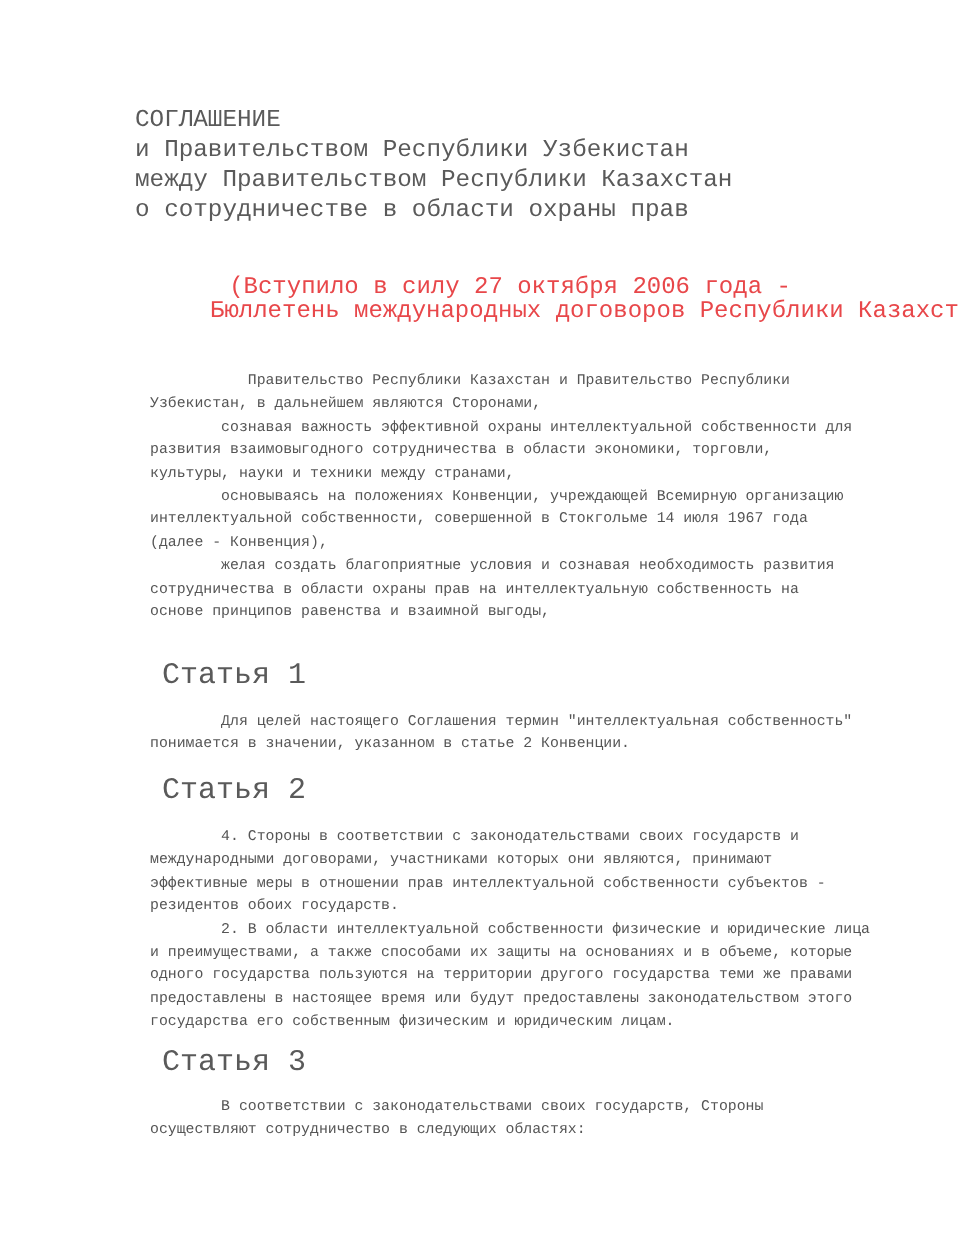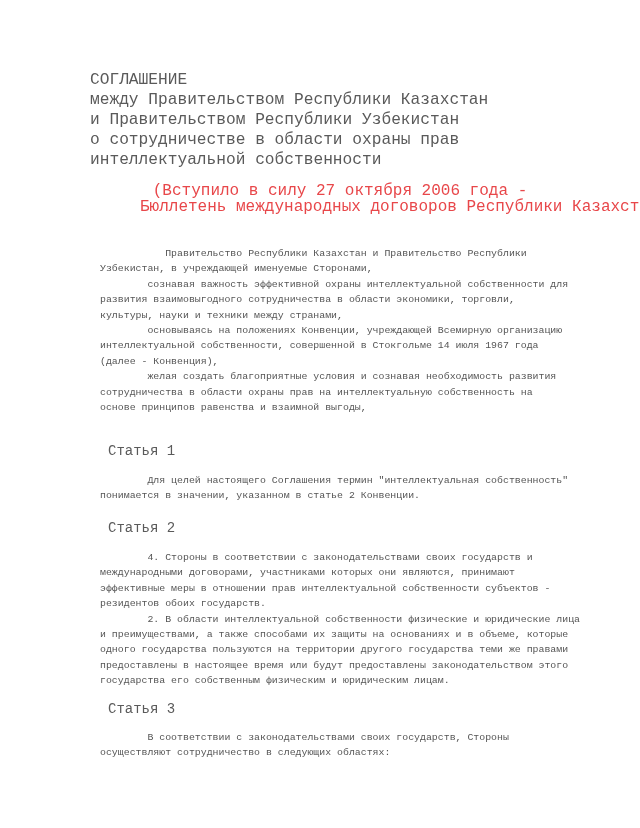--- a/index.html
+++ b/index.html
@@ -46,46 +46,45 @@
       left: 88px;
       width: 500px;
       font-size: 9.9px;
       line-height: 15.4px;
       color: #555555;
     }
     .para div { white-space: pre; margin-left: 12px; }
     .article-heading {
       position: absolute;
       left: 108px;
-      font-size: 14px;
+      font-size: 20px;
       line-height: 20px;
       color: #5a5a5a;
     }
   </style>
 </head>
 <body>
 
 <div class="page">
 
   <div class="title-block">
     <div>СОГЛАШЕНИЕ</div>
+    <div>и Правительством Республики Узбекистан</div>
     <div>между Правительством Республики Казахстан</div>
-    <div>и Правительством Республики Узбекистан</div>
     <div>о сотрудничестве в области охраны прав</div>
-    <div>интеллектуальной собственности</div>
   </div>
 
   <div class="effect-note">
     <div>(Вступило в силу 27 октября 2006 года -</div>
     <div>Бюллетень международных договоров Республики Казахстан,</div>
   </div>
 
   <div class="para" style="top:246px;">
     <div>           Правительство Республики Казахстан и Правительство Республики</div>
-    <div>Узбекистан, в учреждающей именуемые Сторонами,</div>
+    <div>Узбекистан, в дальнейшем являются Сторонами,</div>
     <div>        сознавая важность эффективной охраны интеллектуальной собственности для</div>
     <div>развития взаимовыгодного сотрудничества в области экономики, торговли,</div>
     <div>культуры, науки и техники между странами,</div>
     <div>        основываясь на положениях Конвенции, учреждающей Всемирную организацию</div>
     <div>интеллектуальной собственности, совершенной в Стокгольме 14 июля 1967 года</div>
     <div>(далее - Конвенция),</div>
     <div>        желая создать благоприятные условия и сознавая необходимость развития</div>
     <div>сотрудничества в области охраны прав на интеллектуальную собственность на</div>
     <div>основе принципов равенства и взаимной выгоды,</div>
   </div>

